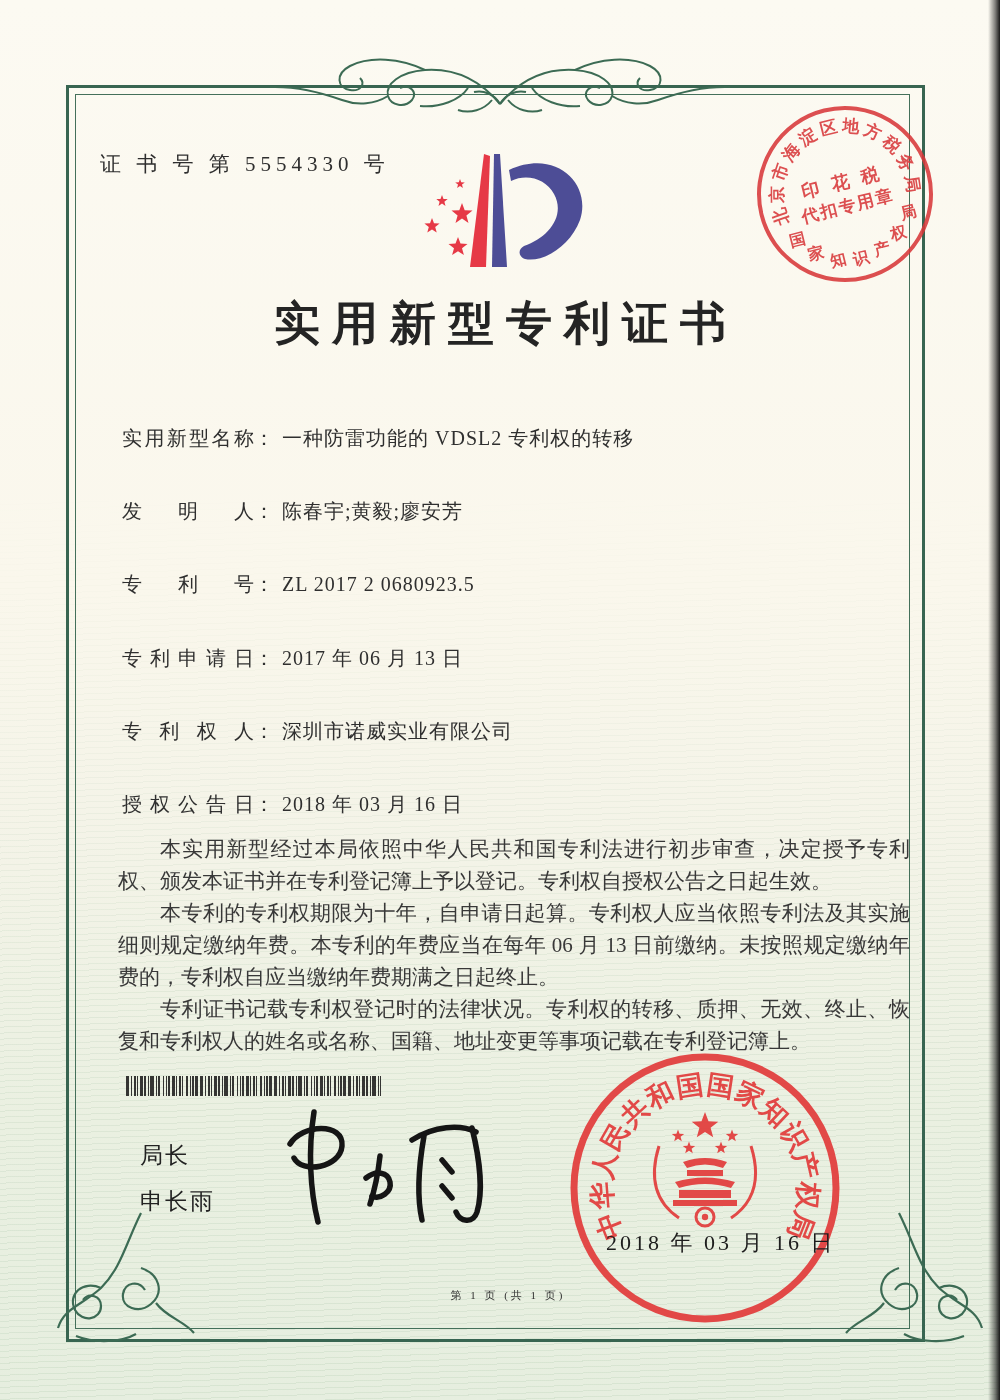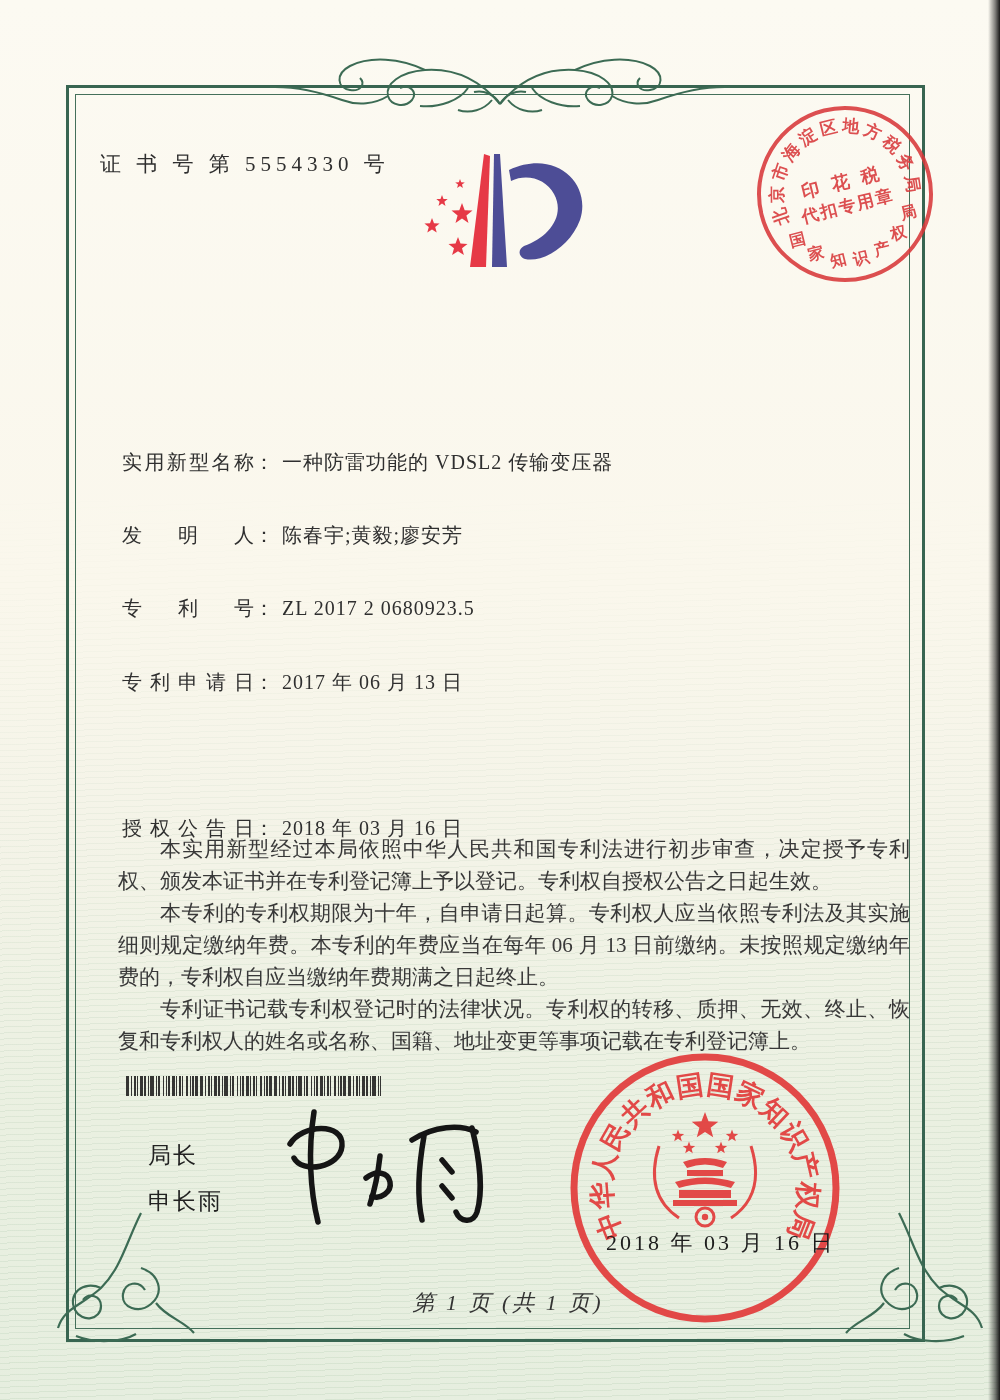--- a/index.html
+++ b/index.html
@@ -16,35 +16,35 @@
   .frame-inner{position:absolute;left:75px;top:94px;width:833px;height:1233px;border:1px solid #44705a;z-index:1;}
   .flourish{position:absolute;left:270px;top:40px;width:460px;height:80px;z-index:2;}
   .corner{position:absolute;width:150px;height:150px;top:1208px;z-index:2;}
   .corner.left{left:46px;}
   .corner.right{left:844px;transform:scaleX(-1);}
   .cert-no{position:absolute;left:100px;top:150px;font-size:21px;letter-spacing:5px;color:#2e2e2e;z-index:3;}
   .logo{position:absolute;left:408px;top:146px;width:190px;height:142px;z-index:3;}
   .title{position:absolute;left:0;right:0;top:293px;text-align:center;font-size:46px;font-weight:bold;
     letter-spacing:12px;text-indent:12px;color:#242424;z-index:3;}
   .field{position:absolute;left:122px;font-size:20px;color:#2f2f2f;z-index:3;white-space:nowrap;}
-  .field .lbl{display:inline-block;width:132px;text-align:justify;text-align-last:justify;margin-top:24px;}
+  .field .lbl{display:inline-block;width:132px;text-align:justify;text-align-last:justify;}
   .field .val{margin-left:8px;letter-spacing:1px;}
   .paras{position:absolute;left:118px;top:833px;width:792px;font-size:21px;line-height:32px;
     text-align:justify;color:#383838;z-index:3;}
   .paras p{margin:0;text-indent:2em;}
   .barcode{position:absolute;left:126px;top:1076px;width:255px;height:20px;z-index:3;opacity:.88;}
   .director{position:absolute;left:140px;z-index:3;font-family:"Liberation Sans",sans-serif;
-    font-size:23px;color:#222;letter-spacing:2px;margin-left:8px;}
+    font-size:23px;color:#222;letter-spacing:2px;}
   .director.t1{top:1140px;} .director.t2{top:1186px;}
   .signature{position:absolute;left:262px;top:1098px;width:250px;height:150px;z-index:4;}
   .seal{position:absolute;left:563px;top:1046px;width:284px;height:284px;z-index:4;opacity:.92;}
   .seal-date{position:absolute;left:606px;top:1228px;font-size:22px;letter-spacing:3px;color:#1d1d1d;z-index:5;}
   .tax{position:absolute;left:743px;top:92px;width:204px;height:204px;transform:rotate(-14deg);z-index:4;opacity:.88;}
-  .footer{position:absolute;left:16px;right:0;top:1288px;text-align:center;font-size:22px;
-    letter-spacing:3px;color:#333;z-index:3;font-style:italic;}
+  .footer{position:absolute;left:16px;right:0;top:1288px;text-align:center;font-size:11px;
+    letter-spacing:3px;color:#333;z-index:3;}
 </style>
 </head>
 <body>
 
 <div id="page">
 
   <svg class="flourish" viewBox="0 0 460 80">
     <g id="fl" fill="none" stroke="#3c6b54" stroke-width="2">
       <path d="M230,64 C250,40 275,28 305,30 C330,32 345,44 342,56 C339,66 325,68 318,60 C312,52 320,44 330,48"></path>
       <path d="M305,30 C330,18 360,16 380,26 C395,34 393,48 380,50 C370,52 364,44 370,38"></path>
@@ -88,32 +88,36 @@
       <polygon points="24.0,72.0 26.0,77.3 31.6,77.5 27.2,81.0 28.7,86.5 24.0,83.4 19.3,86.5 20.8,81.0 16.4,77.5 22.0,77.3"></polygon>
       <polygon points="50.0,91.0 52.5,97.6 59.5,97.9 54.0,102.3 55.9,109.1 50.0,105.2 44.1,109.1 46.0,102.3 40.5,97.9 47.5,97.6"></polygon>
       <polygon points="76,8 82,10 78,121 62,121"></polygon>
     </g>
     <g fill="#4d4d96">
       <polygon points="86,8 92,8 99,121 84,121"></polygon>
       <path d="M101,24 C148,2 184,38 172,74 C162,101 134,117 117,113 C111,111 109,104 116,100 C140,92 158,70 146,48 C138,33 119,27 103,35 Z"></path>
     </g>
   </svg>
 
+  <div class="title">实用新型专利证书</div>
 
   <div class="field" style="top:425px">
-    <span class="lbl">实用新型名称</span><span>：</span><span class="val">一种防雷功能的 VDSL2 传输变压器</span>
+    <span class="lbl">实用新型名称</span><span>：</span><span class="val">一种防雷功能的 VDSL2 专利权的转移</span>
   </div>
   <div class="field" style="top:498px">
     <span class="lbl">发明人</span><span>：</span><span class="val">陈春宇;黄毅;廖安芳</span>
   </div>
   <div class="field" style="top:571px">
     <span class="lbl">专利号</span><span>：</span><span class="val">ZL 2017 2 0680923.5</span>
   </div>
   <div class="field" style="top:645px">
     <span class="lbl">专利申请日</span><span>：</span><span class="val">2017 年 06 月 13 日</span>
+  </div>
+  <div class="field" style="top:718px">
+    <span class="lbl">专利权人</span><span>：</span><span class="val">深圳市诺威实业有限公司</span>
   </div>
   <div class="field" style="top:791px">
     <span class="lbl">授权公告日</span><span>：</span><span class="val">2018 年 03 月 16 日</span>
   </div>
 
   <div class="paras">
     <p>本实用新型经过本局依照中华人民共和国专利法进行初步审查，决定授予专利权、颁发本证书并在专利登记簿上予以登记。专利权自授权公告之日起生效。</p>
     <p>本专利的专利权期限为十年，自申请日起算。专利权人应当依照专利法及其实施细则规定缴纳年费。本专利的年费应当在每年 06 月 13 日前缴纳。未按照规定缴纳年费的，专利权自应当缴纳年费期满之日起终止。</p>
     <p>专利证书记载专利权登记时的法律状况。专利权的转移、质押、无效、终止、恢复和专利权人的姓名或名称、国籍、地址变更等事项记载在专利登记簿上。</p>
   </div>

